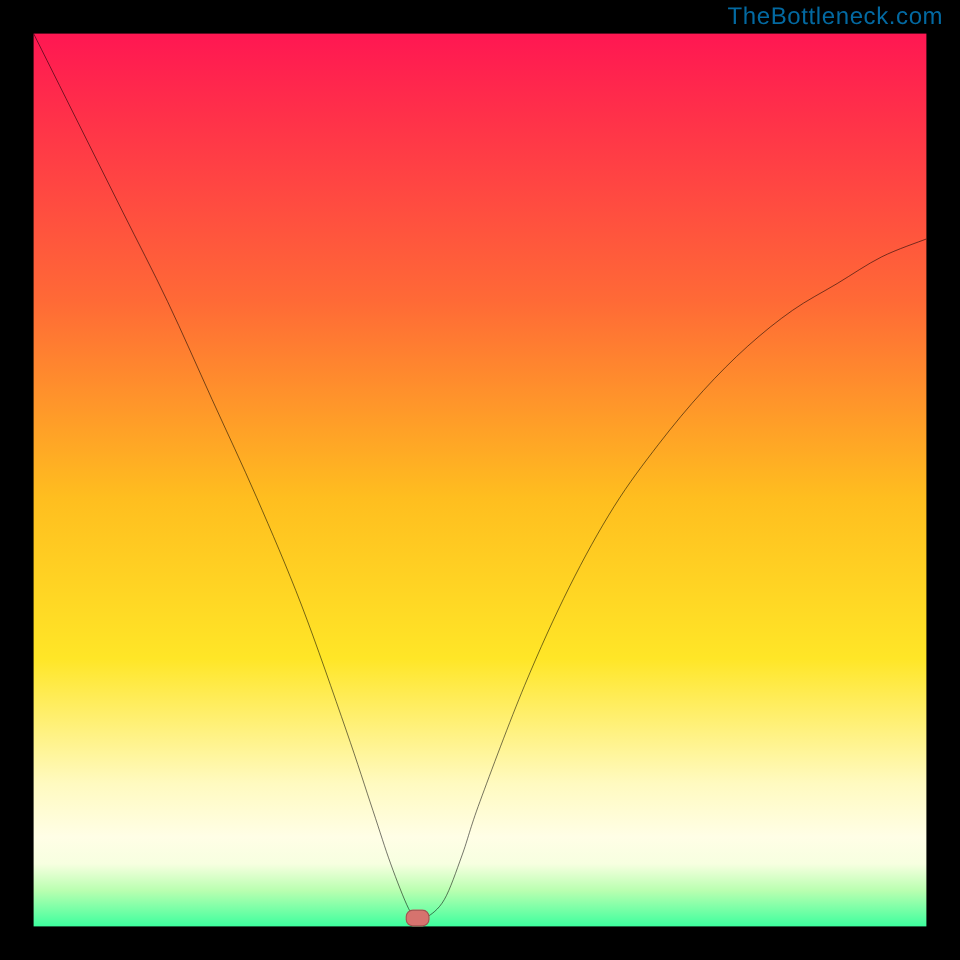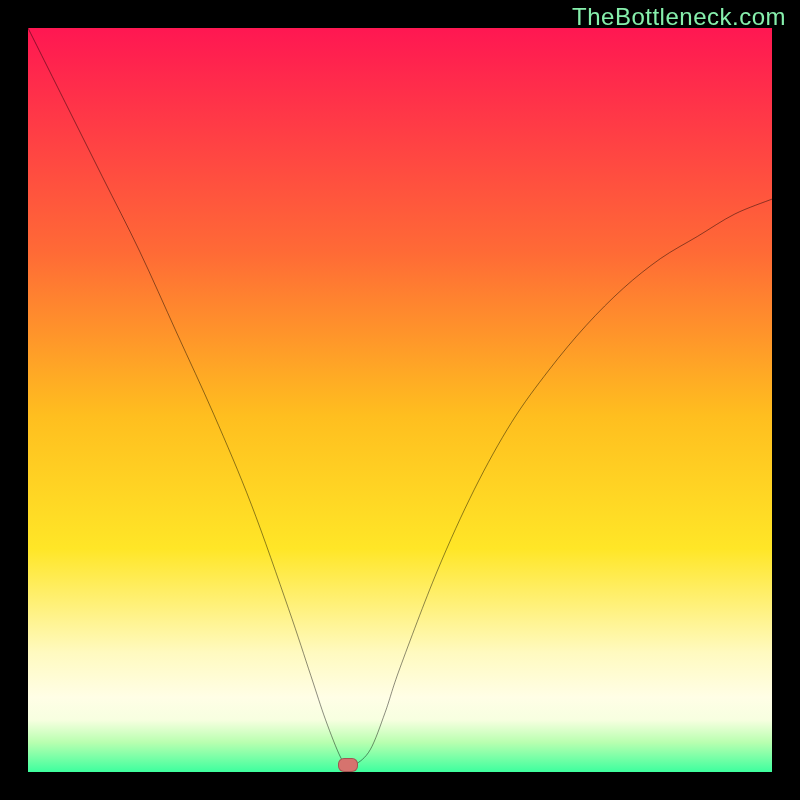--- a/index.html
+++ b/index.html
@@ -15,22 +15,22 @@
     position: relative;
     width: 800px;
     height: 800px;
     background: #000;
     box-sizing: border-box;
   }
   .watermark {
     position: absolute;
     top: 3px;
     right: 14px;
-    color: #86efac;
-    font-size: 24px;
+    color: #0369a1;
+    font-size: 20px;
     font-weight: 500;
     letter-spacing: 0.5px;
     user-select: none;
     z-index: 5;
     text-align: right;
   }
   .plot {
     position: absolute;
     left: 28px;
     top: 28px;

